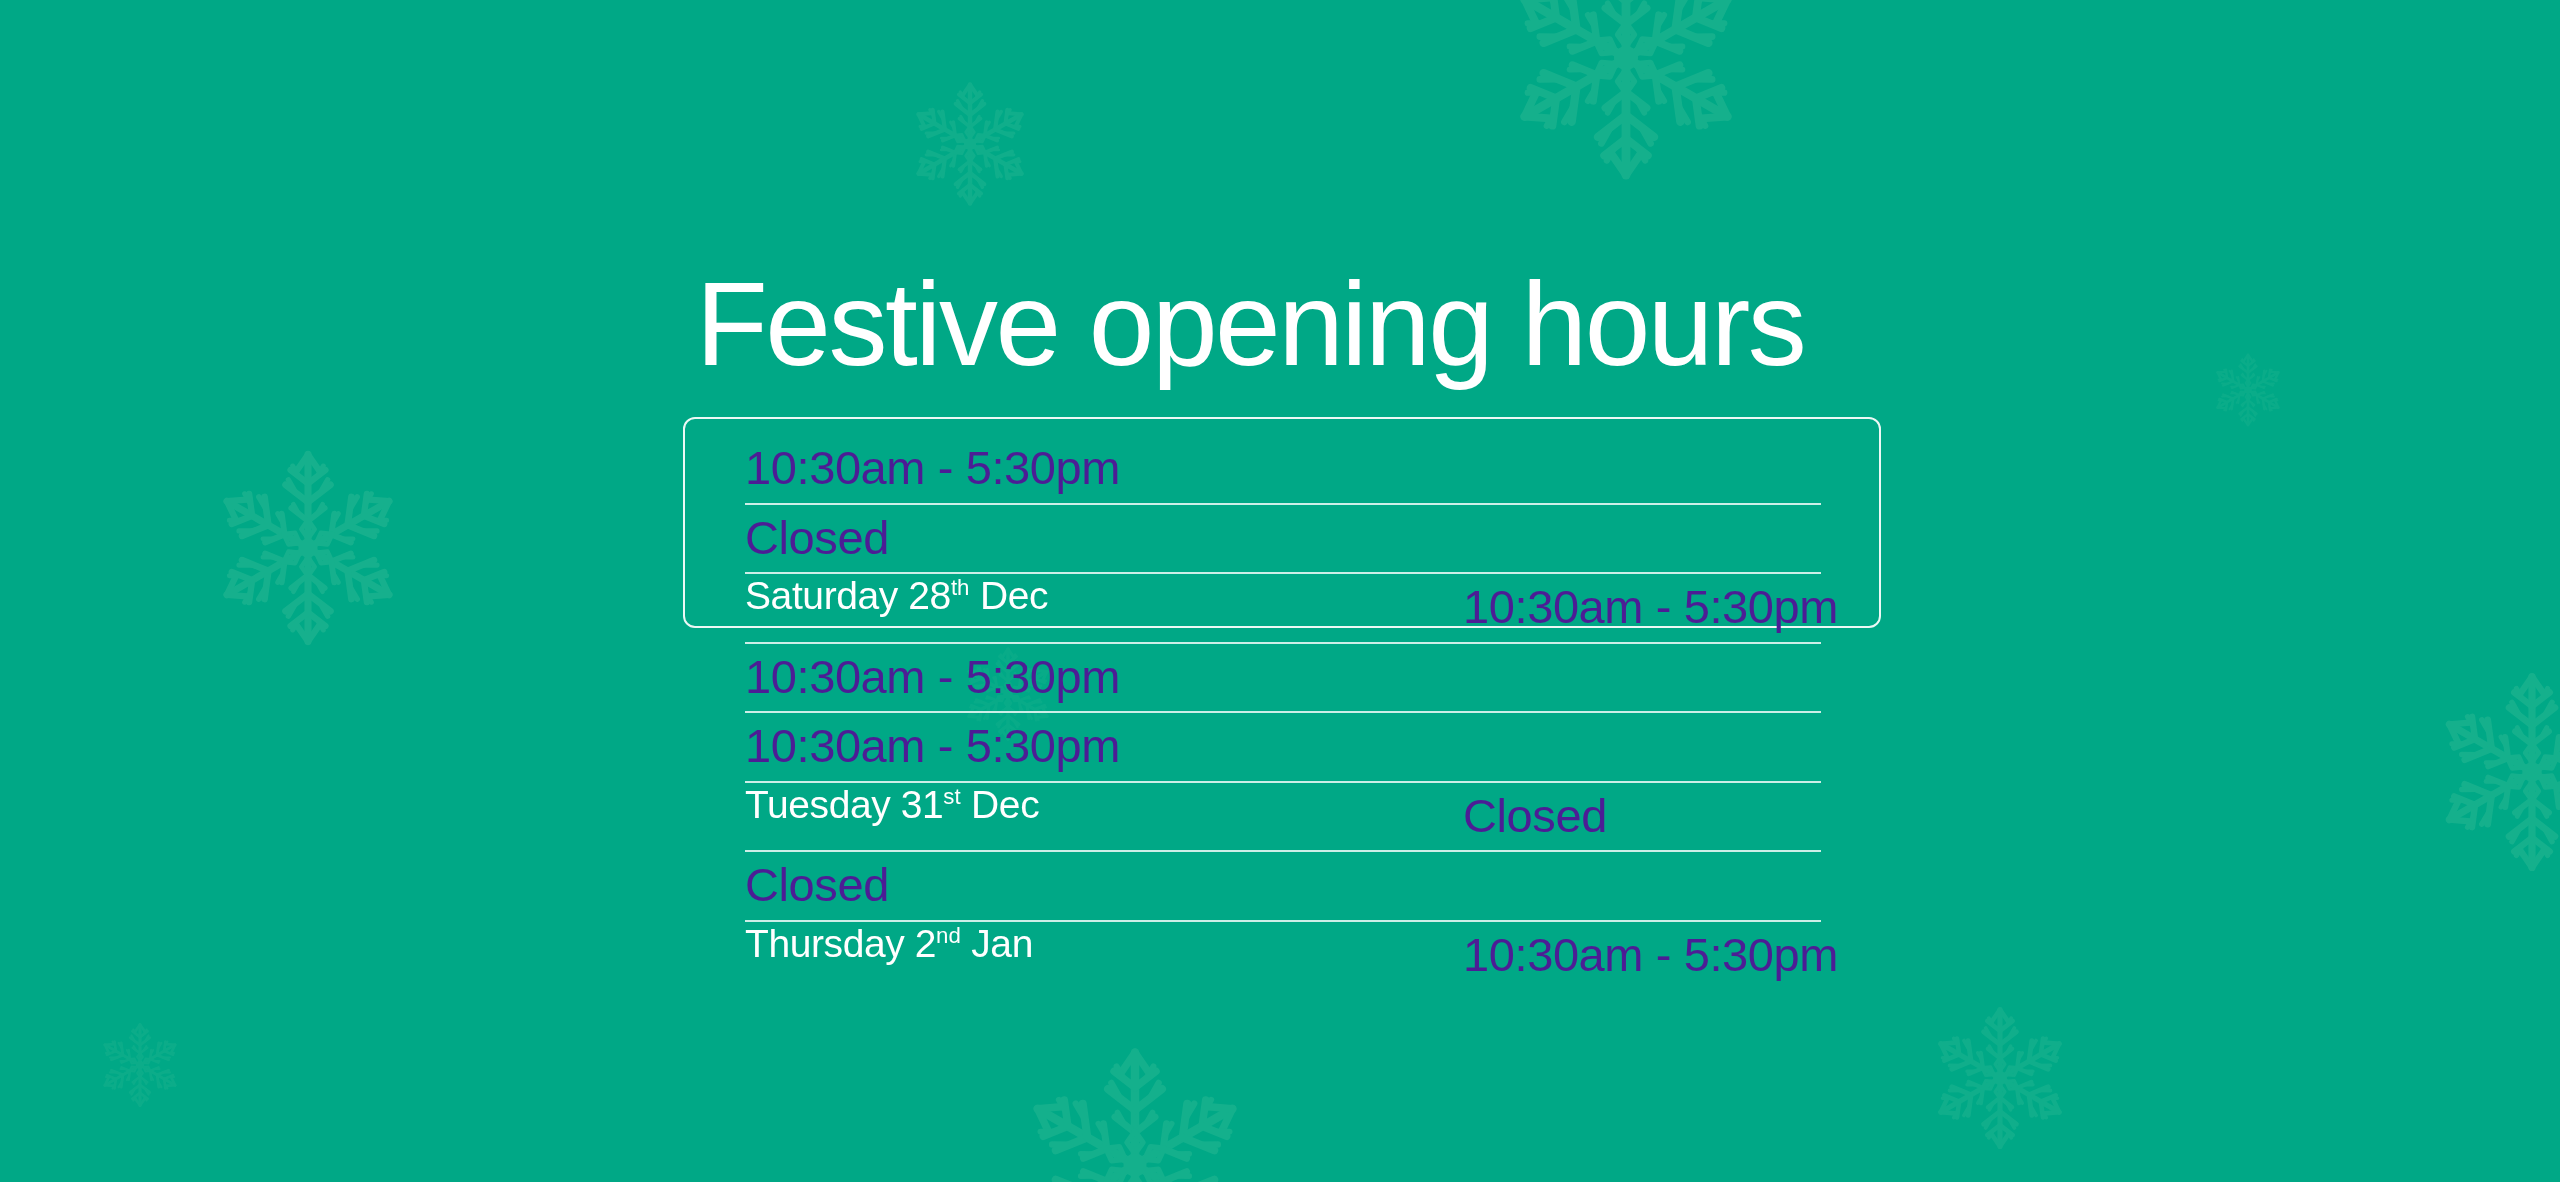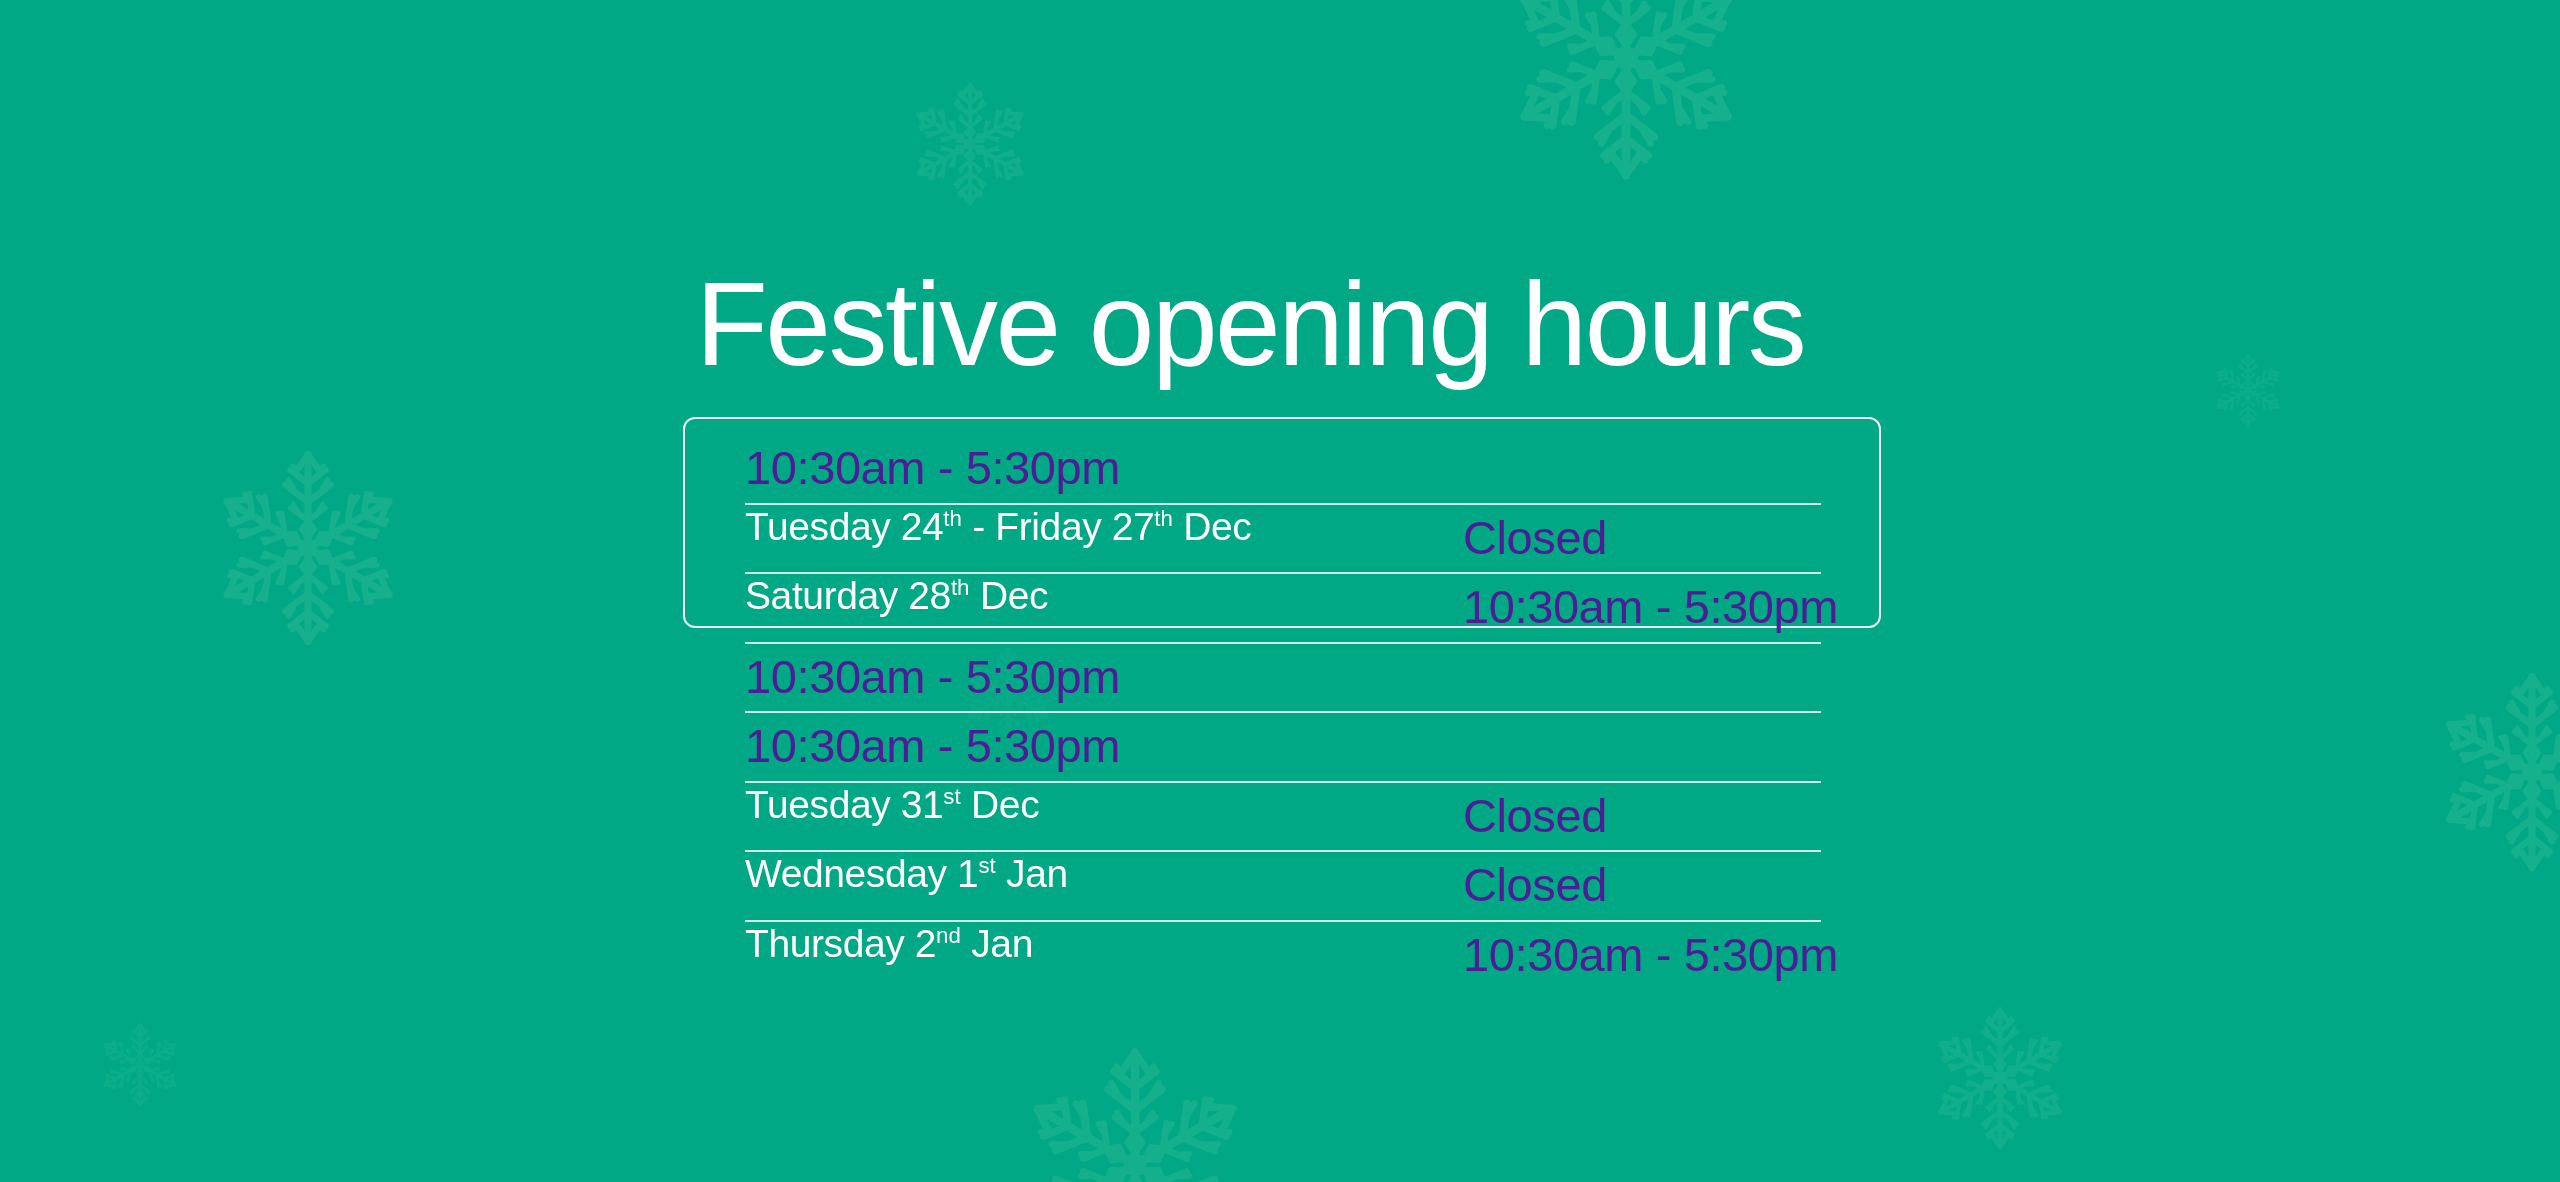--- a/index.html
+++ b/index.html
@@ -1109,21 +1109,20 @@
   <h1 id="headline">Festive opening hours</h1>
 
   <div id="hours-card"></div>
 
   <div id="hours-table">
       <div class="hours-row">
         <div class="time-cell">10:30am - 5:30pm</div>
         <div class="row-divider"></div>
       </div>
       <div class="hours-row">
-        <div class="day-cell">Tuesday 24<sup>th</sup> - Friday 27<sup>th</sup> Dec</div>
         <div class="time-cell">Closed</div>
         <div class="row-divider"></div>
       </div>
       <div class="hours-row">
         <div class="day-cell">Saturday 28<sup>th</sup> Dec</div>
         <div class="time-cell">10:30am - 5:30pm</div>
         <div class="row-divider"></div>
       </div>
       <div class="hours-row">
         <div class="time-cell">10:30am - 5:30pm</div>
@@ -1132,21 +1131,20 @@
       <div class="hours-row">
         <div class="time-cell">10:30am - 5:30pm</div>
         <div class="row-divider"></div>
       </div>
       <div class="hours-row">
         <div class="day-cell">Tuesday 31<sup>st</sup> Dec</div>
         <div class="time-cell">Closed</div>
         <div class="row-divider"></div>
       </div>
       <div class="hours-row">
-        <div class="day-cell">Wednesday 1<sup>st</sup> Jan</div>
         <div class="time-cell">Closed</div>
         <div class="row-divider"></div>
       </div>
       <div class="hours-row">
         <div class="day-cell">Thursday 2<sup>nd</sup> Jan</div>
         <div class="time-cell">10:30am - 5:30pm</div>
       </div>
     </div>
 
 </div>

